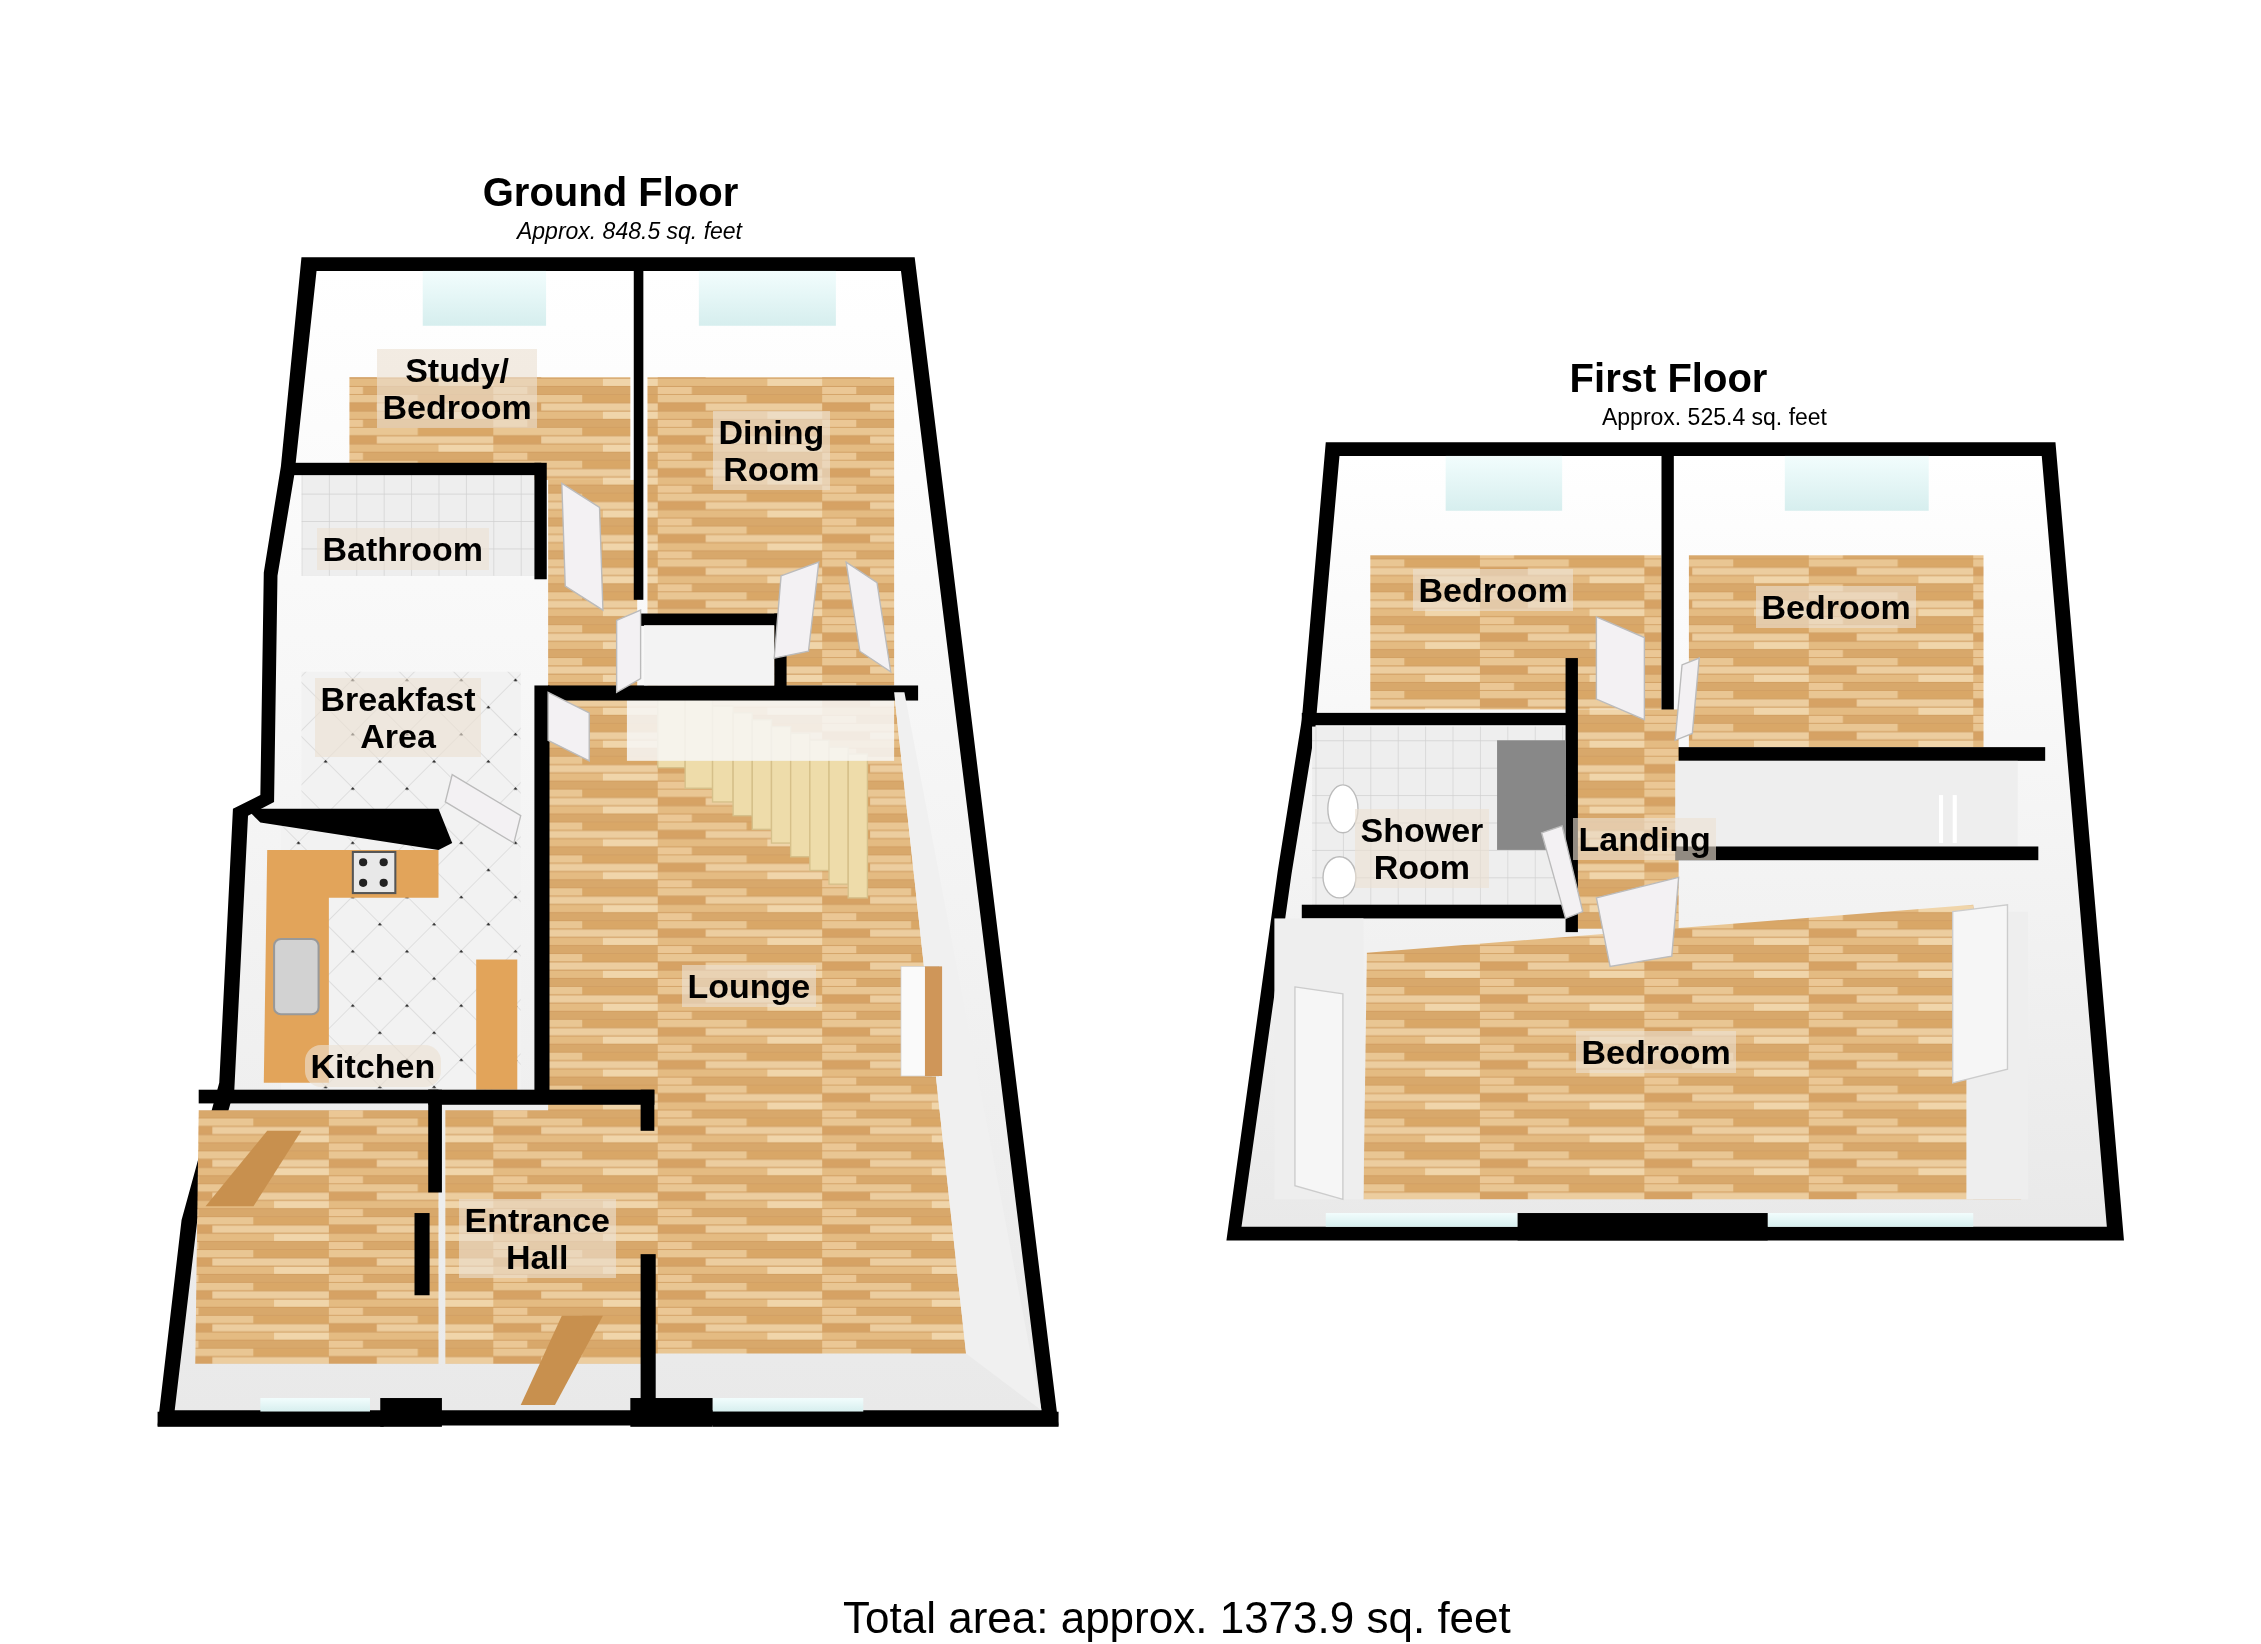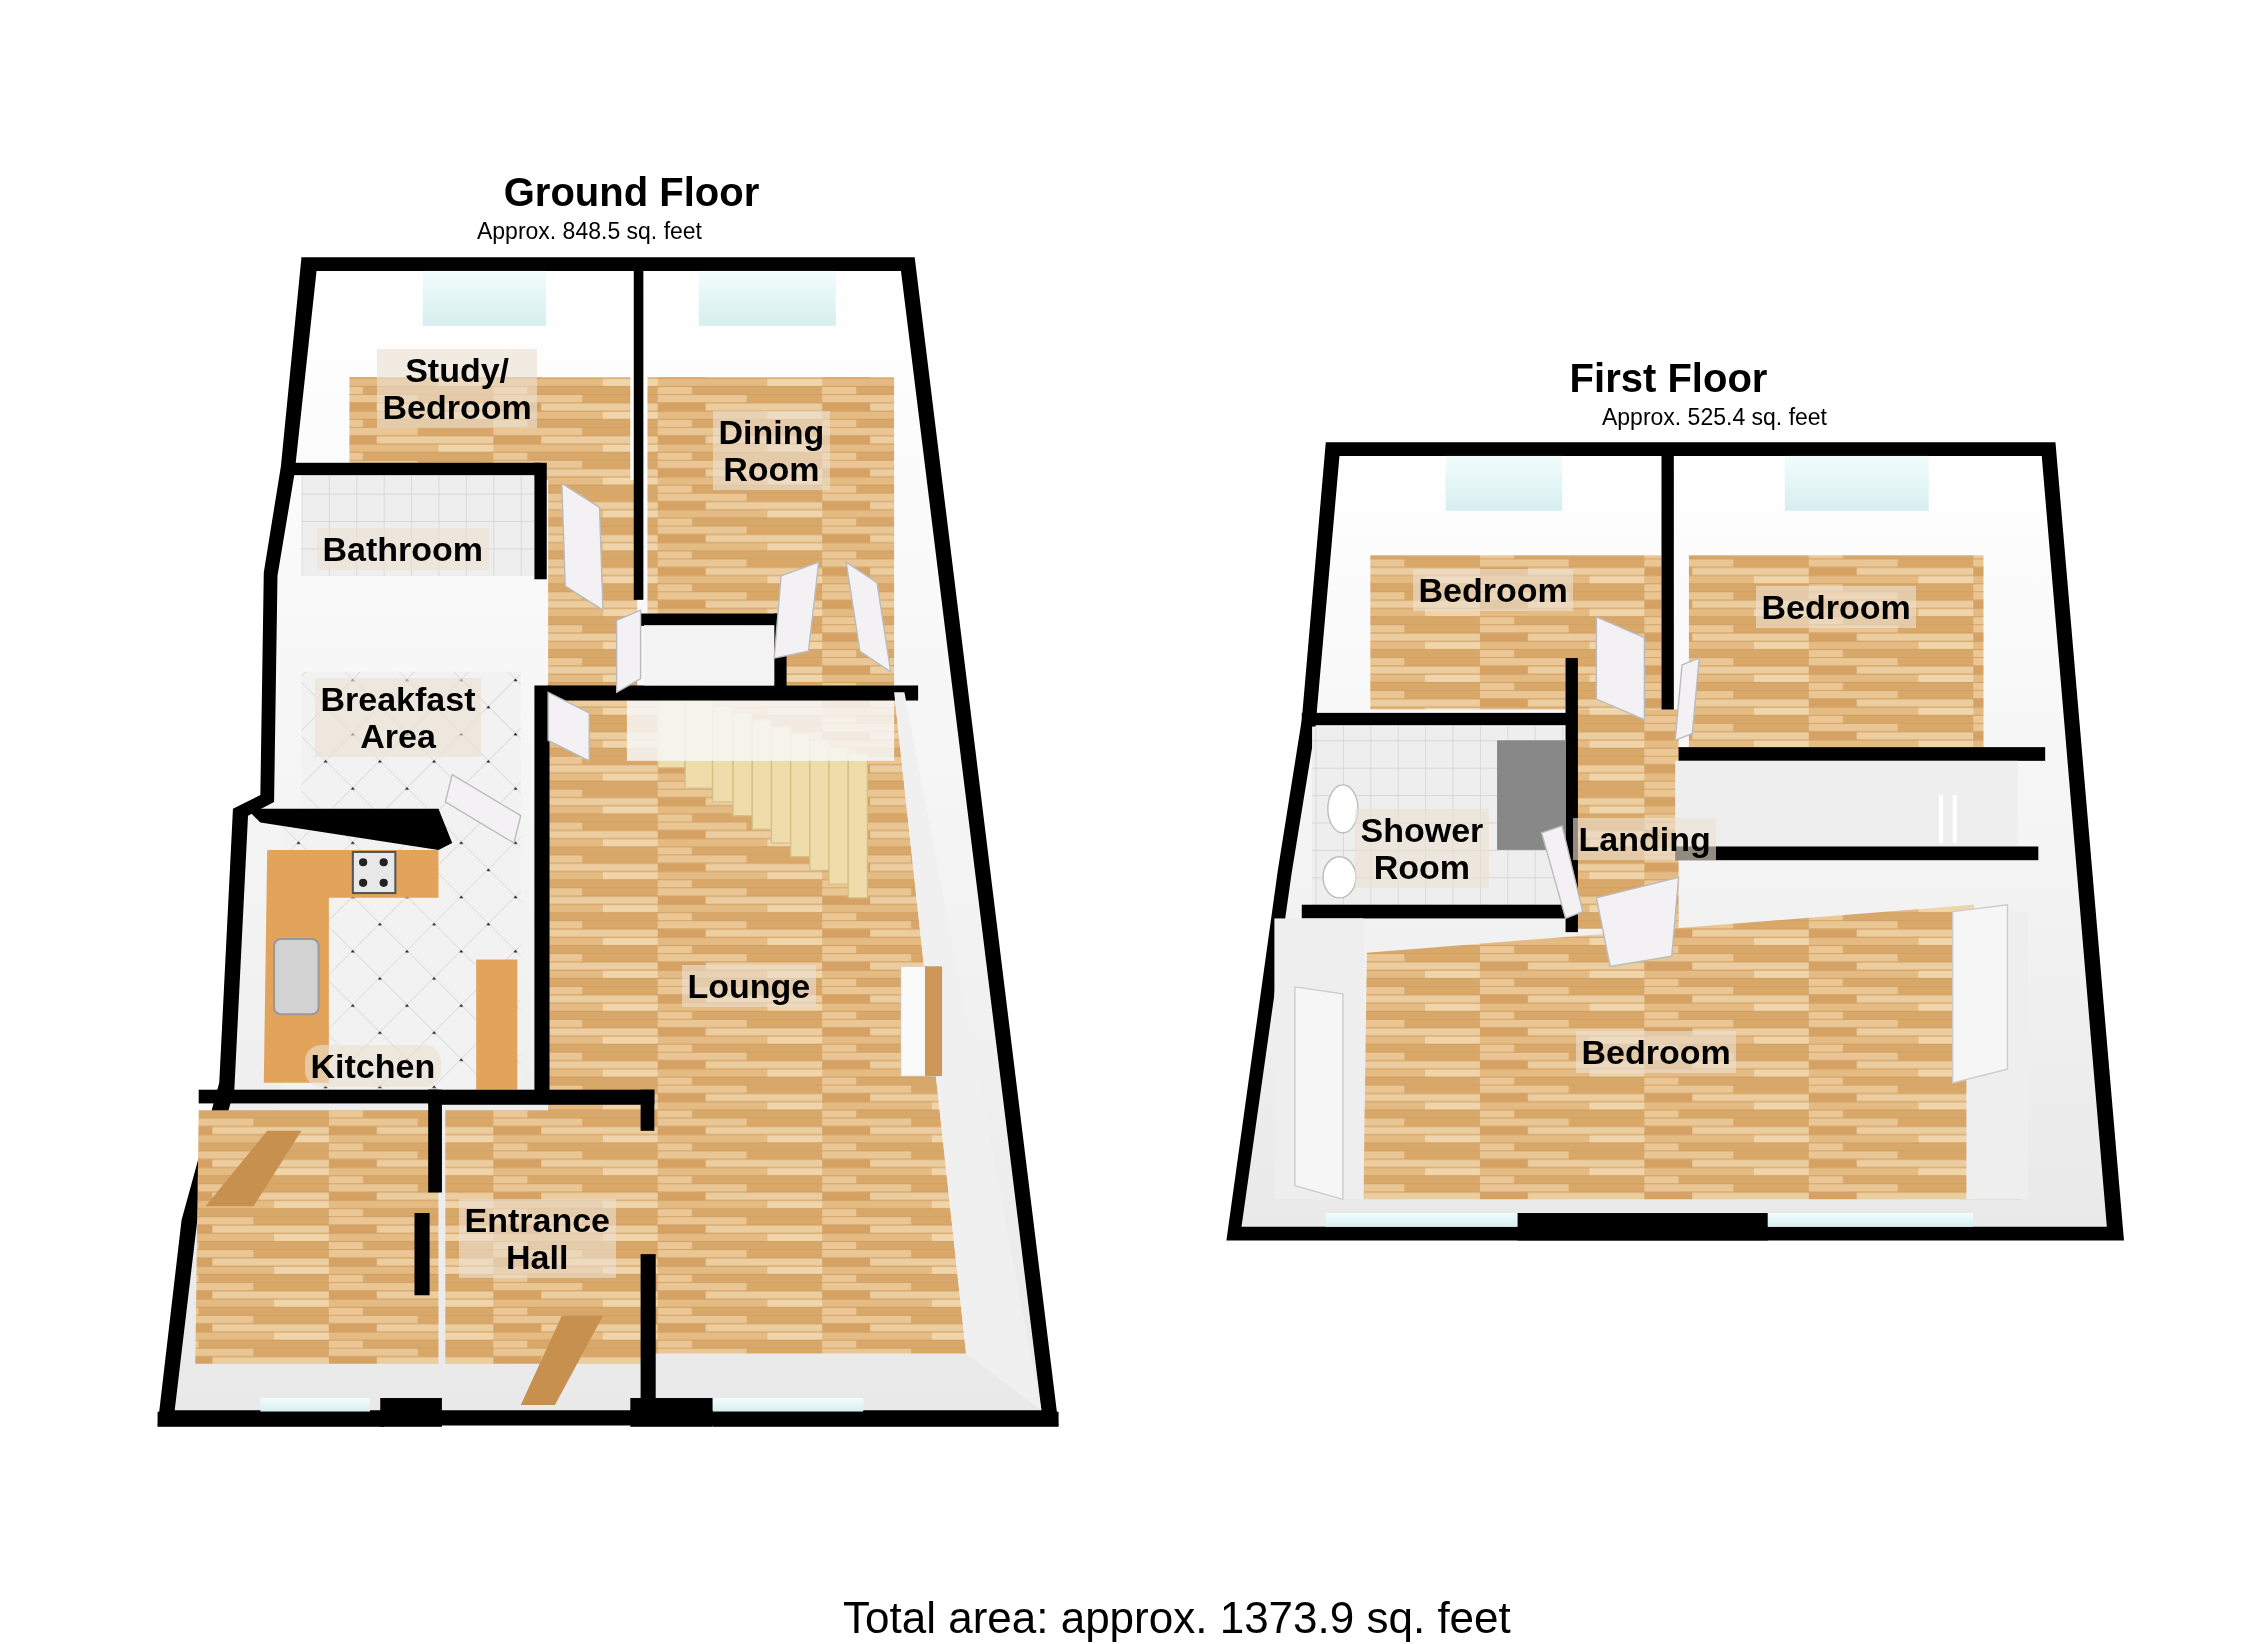--- a/index.html
+++ b/index.html
@@ -7,22 +7,22 @@
   .title{position:absolute;font-weight:bold;font-size:40px;color:#000;text-align:center;white-space:nowrap;}
   .subtitle{position:absolute;font-size:23px;color:#000;text-align:center;white-space:nowrap;}
   .total{position:absolute;font-size:44px;color:#000;white-space:nowrap;}
   svg{position:absolute;left:0;top:0;}
   .label{position:absolute;font-weight:bold;font-size:34px;line-height:37px;color:#000;text-align:center;
          background:rgba(235,225,210,0.62);padding:2.7px 5.5px;white-space:pre-line;}
 </style>
 </head>
 <body>
 
-<div class="title" style="left:460px;top:170px;width:343px;">Ground Floor</div>
-<div class="subtitle" style="left:418px;top:218px;width:343px;">Approx. 848.5 sq. feet</div>
+<div class="title" style="left:439px;top:170px;width:343px;">Ground Floor</div>
+<div class="subtitle" style="left:458px;top:218px;width:343px;font-style:italic;">Approx. 848.5 sq. feet</div>
 
 <div class="title" style="left:1497px;top:356px;width:343px;">First Floor</div>
 <div class="subtitle" style="left:1543px;top:404px;width:343px;">Approx. 525.4 sq. feet</div>
 
 <div class="total" style="left:843px;top:1593px;">Total area: approx. 1373.9 sq. feet</div>
 
 <svg width="2261" height="1645" viewBox="0 0 3300 2400">
   <defs>
     <pattern id="wood" width="240" height="48" patternUnits="userSpaceOnUse">
       <rect width="240" height="48" fill="#e0b277"></rect>

